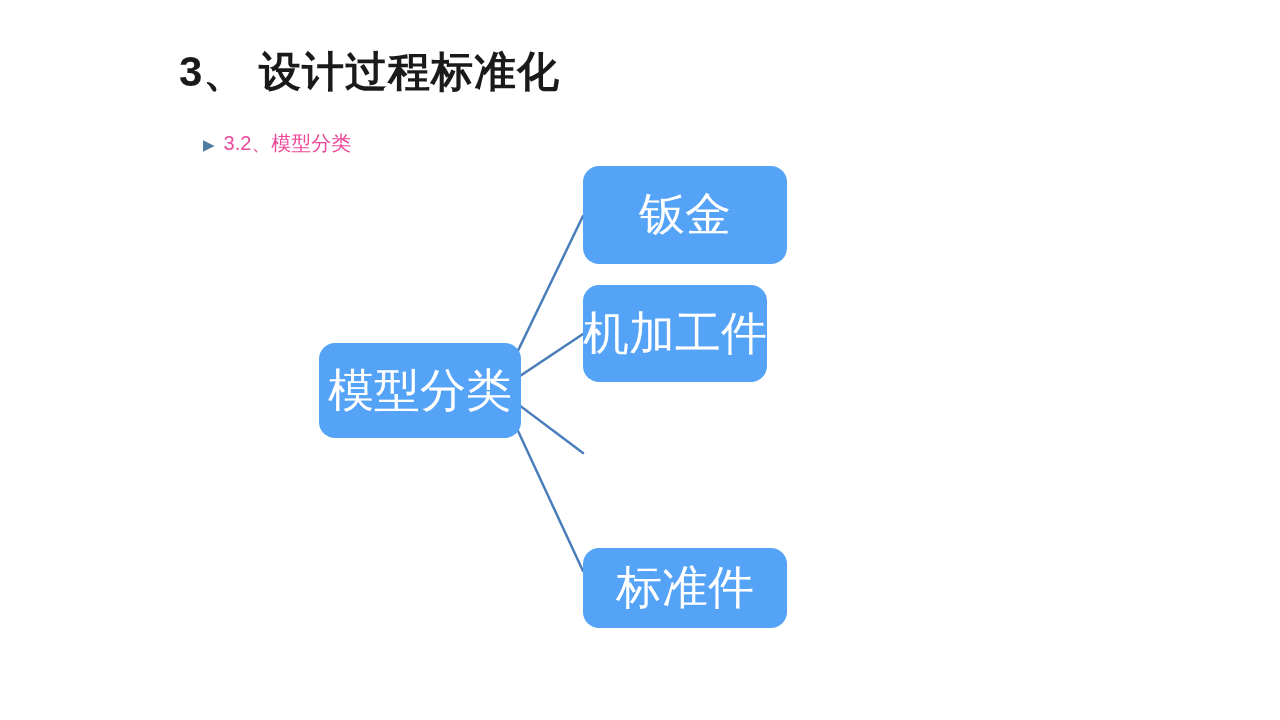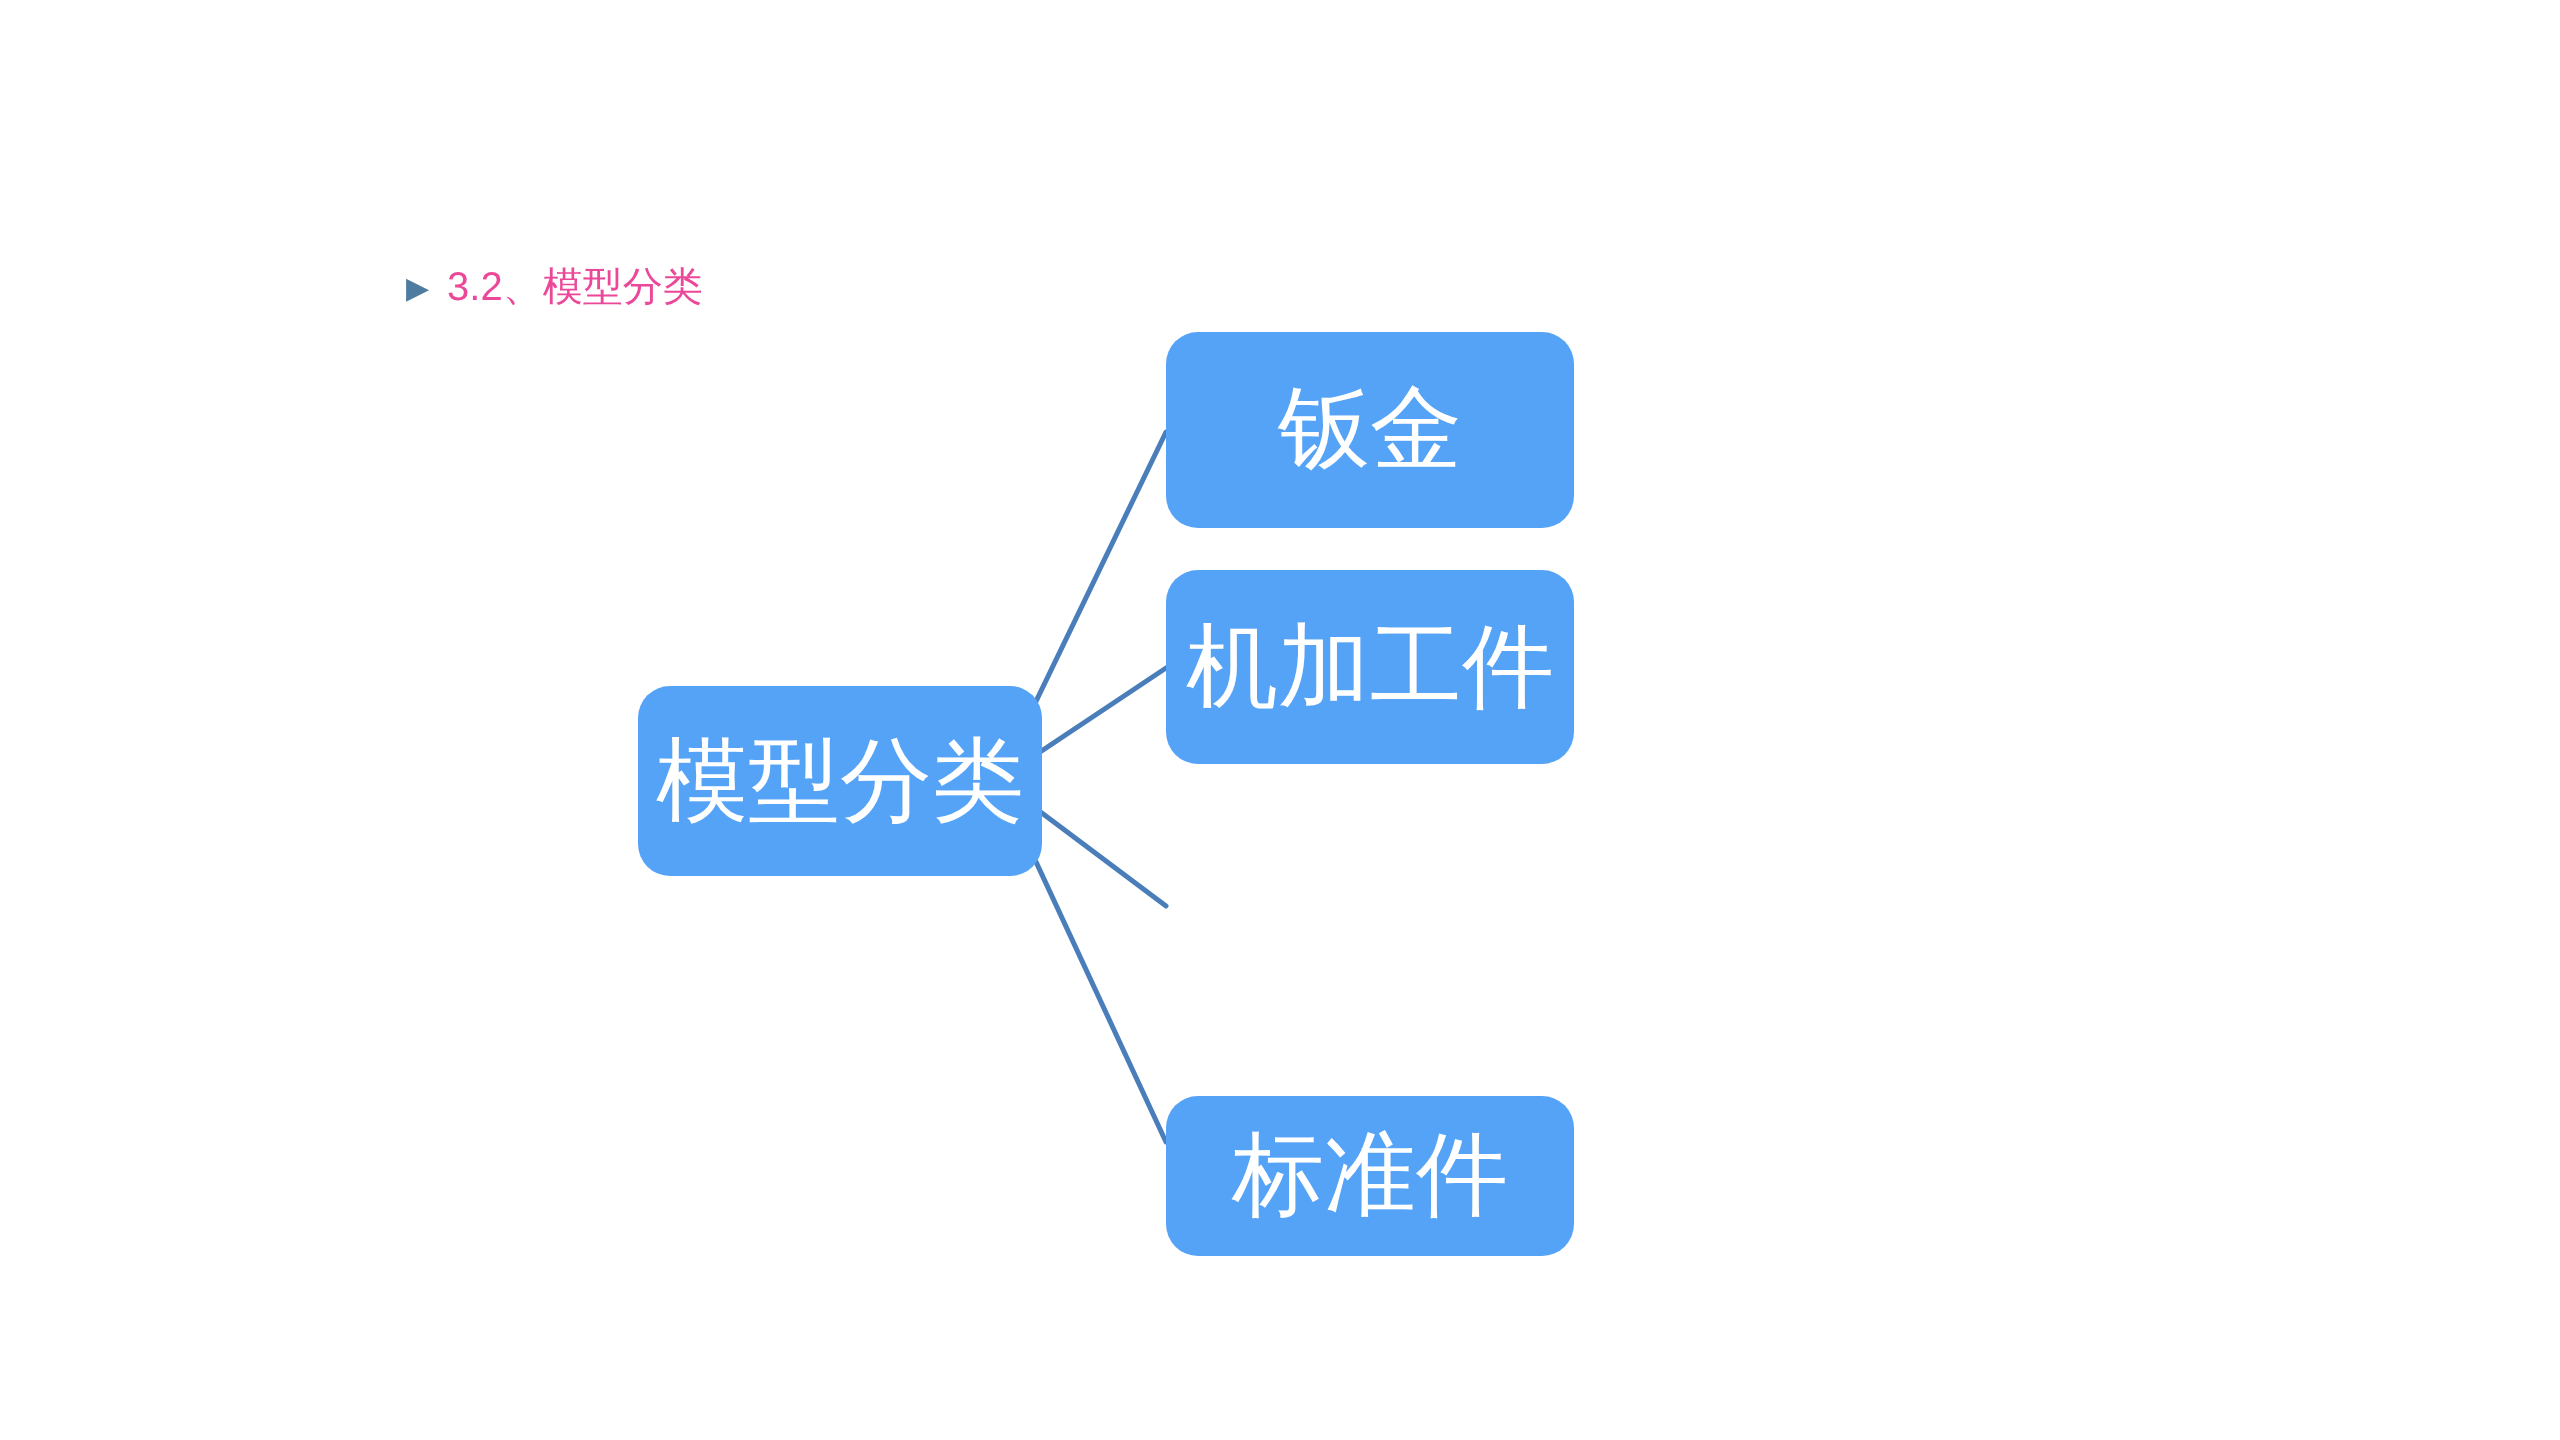--- a/index.html
+++ b/index.html
@@ -64,29 +64,30 @@
     border-radius: 16px;
     display: flex;
     align-items: center;
     justify-content: center;
     font-size: 46px;
     white-space: nowrap;
     text-align: center;
   }
   .node.root  { left: 295px; top: 343px; width: 202px; height: 95px; margin-left: 24px; }
   .node.c0    { left: 583px; top: 166px; width: 204px; height: 98px; }
-  .node.c1    { left: 583px; top: 285px; width: 204px; height: 97px; }
+  .node.c1    { left: 583px; top: 285px; width: 184px; height: 97px; }
   .node.c2    { left: 583px; top: 404px; width: 204px; height: 98px; }
   .node.c3    { left: 583px; top: 548px; width: 204px; height: 80px; }
 </style>
 </head>
 <body>
 
 <div class="slide">
 
+  <h1 class="title">3、 设计过程标准化</h1>
 
   <div class="bullet-row">
     <span class="bullet-marker">▶</span>
     <span class="bullet-text">3.2、模型分类</span>
   </div>
 
   <svg class="connectors" width="1280" height="720" viewBox="0 0 1280 720">
     <line x1="499" y1="390" x2="583" y2="216"></line>
     <line x1="499" y1="390" x2="583" y2="334"></line>
     <line x1="499" y1="390" x2="583" y2="453"></line>

